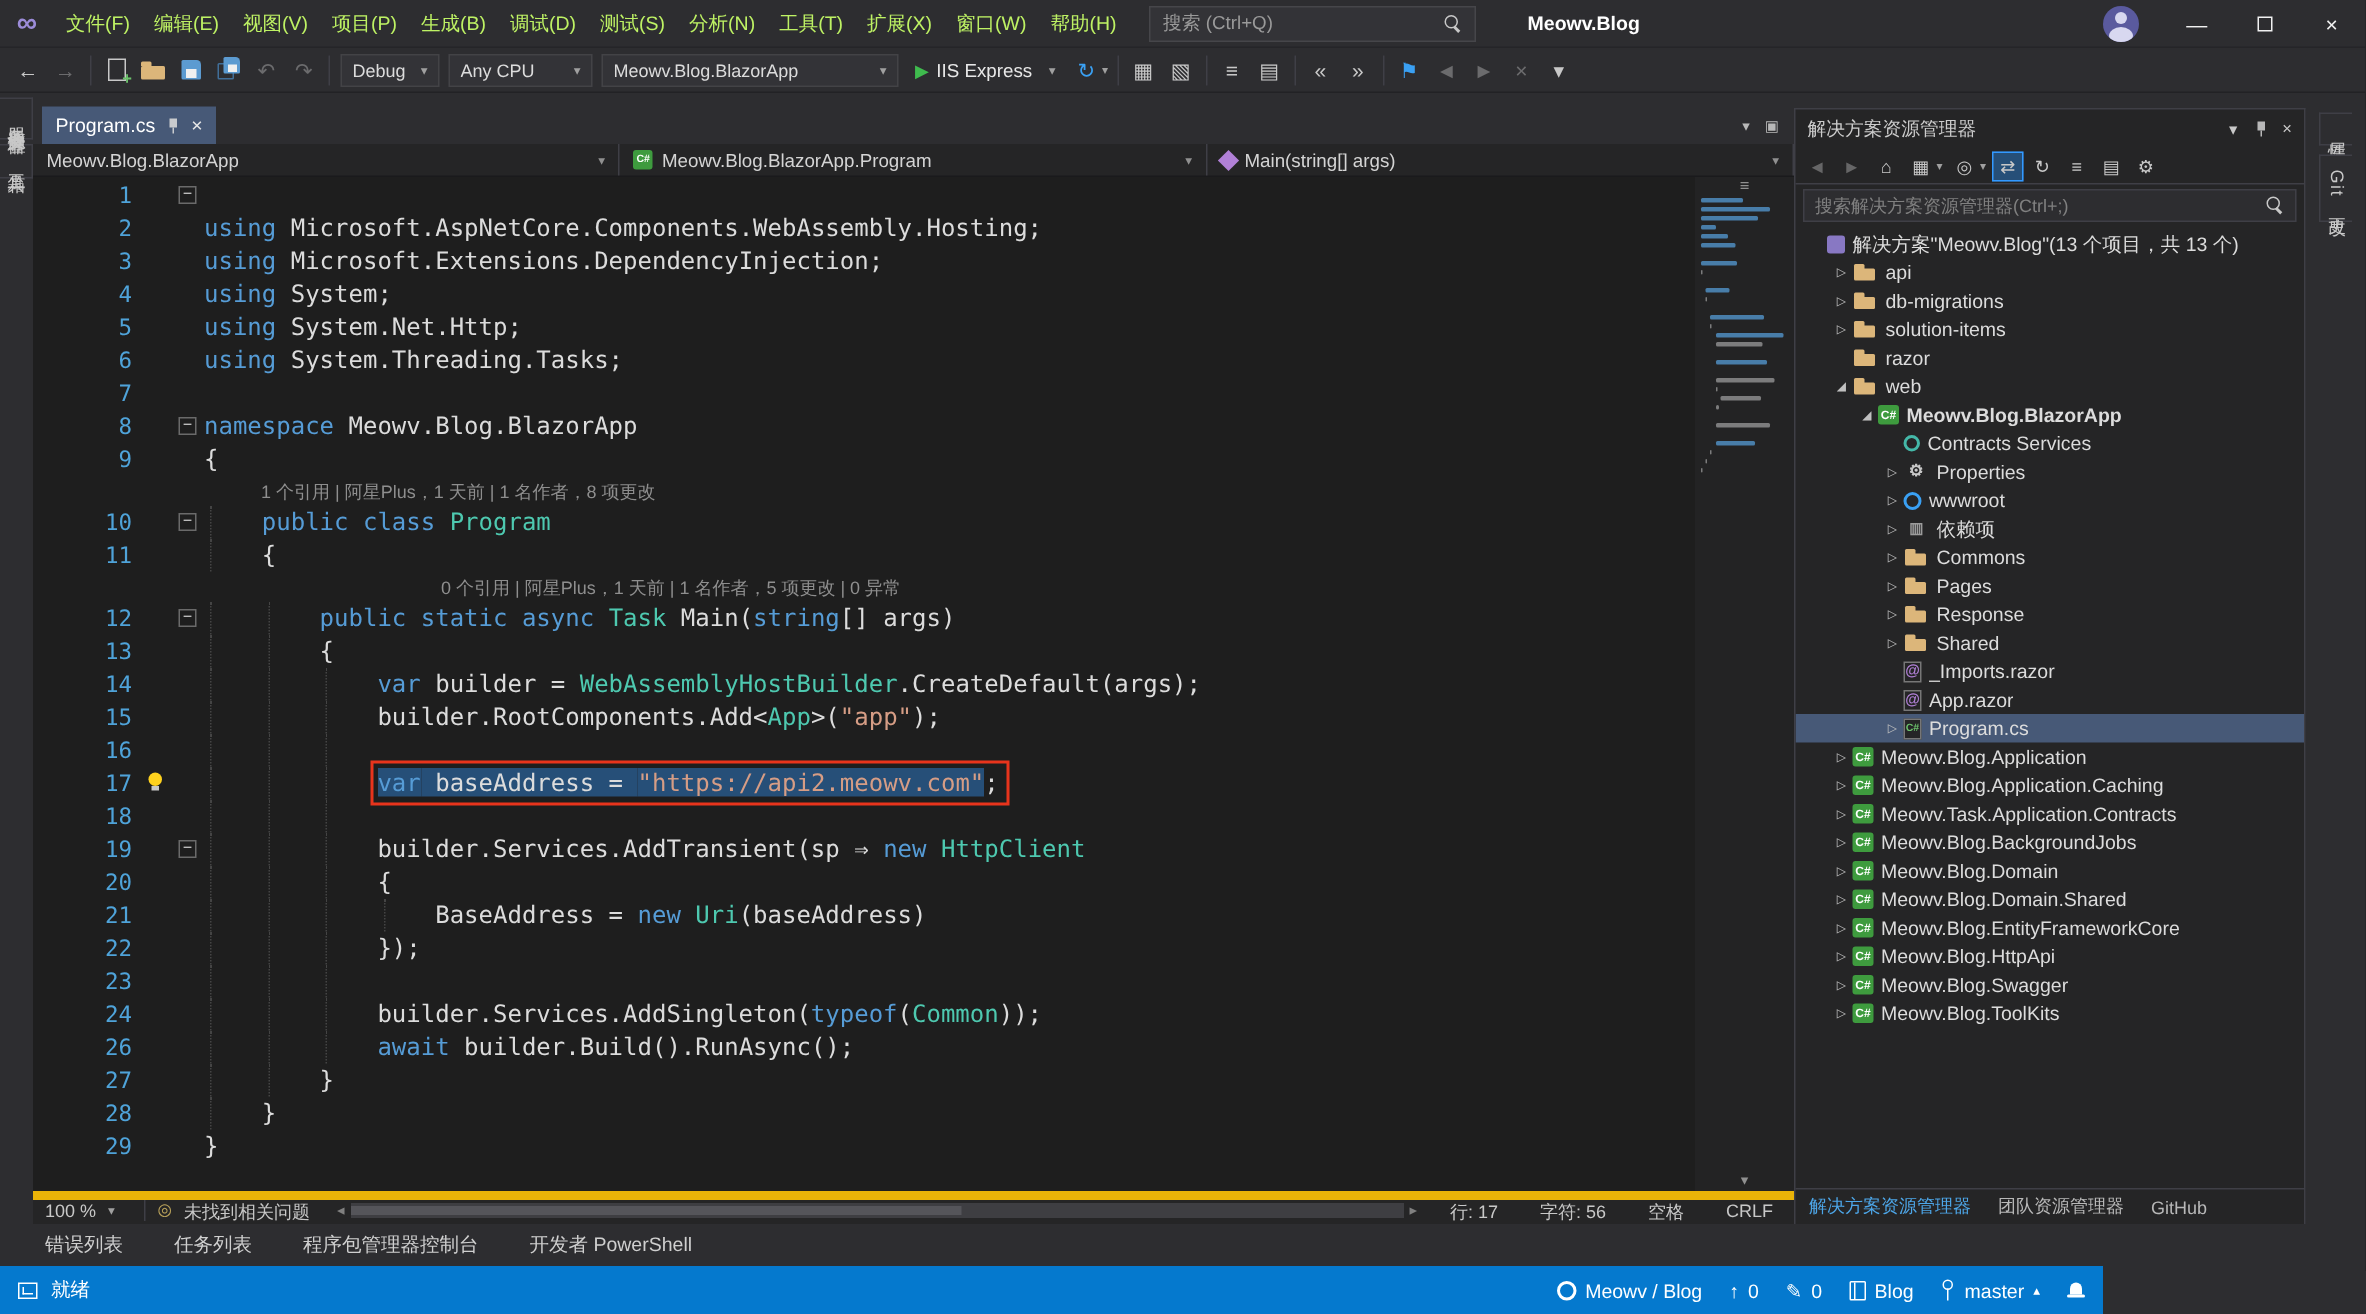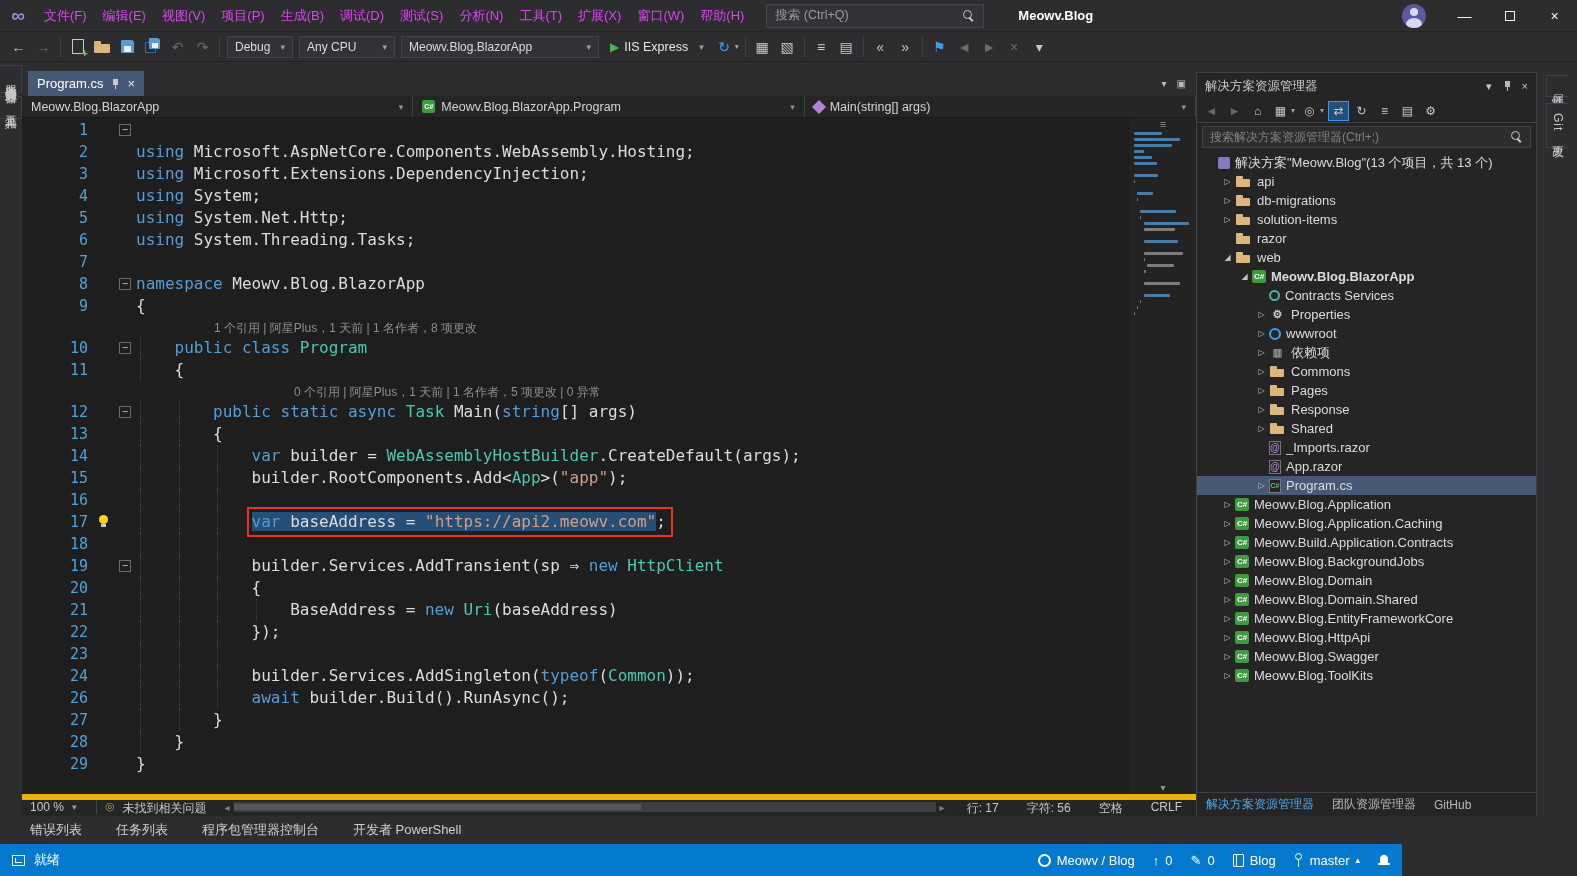--- a/index.html
+++ b/index.html
@@ -3,21 +3,21 @@
 <meta charset="utf-8">
 <style>
   *{box-sizing:border-box;margin:0;padding:0}
   html,body{width:1577px;height:876px;overflow:hidden}
   body{position:relative;background:#2D2D30;font-family:"Liberation Sans",sans-serif;font-size:13px;color:#DCDCDC}
 
   
   .titlebar{height:32px;display:flex;align-items:center;background:var(--titlebar);border-bottom:1px solid #252528}
   .vs-logo{width:36px;text-align:center;font-size:19px;font-weight:bold;color:#9C8CD9}
   .menubar{display:flex;align-items:center;height:100%}
-  .menu-item{padding:0 8px;line-height:32px;color:#d946ef;cursor:default}
+  .menu-item{padding:0 8px;line-height:32px;color:#bef264;cursor:default}
   .qsearch{width:218px;height:24px;margin-left:14px;background:#333337;border:1px solid #46464A;display:flex;align-items:center;padding:0 8px;color:#9A9A9A;font-size:12.5px}
   .qtext{flex:1;white-space:nowrap;overflow:hidden}
   .mag-icon{width:12px;height:12px;position:relative;flex:none}
   .mag-icon::before{content:"";position:absolute;left:0;top:0;width:7px;height:7px;border:1.5px solid #C8C8C8;border-radius:50%}
   .mag-icon::after{content:"";position:absolute;left:7px;top:7px;width:5px;height:1.5px;background:#C8C8C8;transform:rotate(45deg);transform-origin:0 0}
   .apptitle{margin-left:34px;font-weight:bold;color:#FFFFFF}
   .tspacer{flex:1}
   .avatar{width:24px;height:24px;border-radius:50%;background:#5A5A9E;position:relative;overflow:hidden;margin-right:16px;flex:none}
   .avatar::before{content:"";position:absolute;left:8px;top:4px;width:8px;height:8px;border-radius:50%;background:#D8D8F0}
   .avatar::after{content:"";position:absolute;left:4px;top:14px;width:16px;height:12px;border-radius:50%;background:#D8D8F0}
@@ -281,21 +281,21 @@
     <div class="code-lines">
         <div class="crow"><span class="lnum">1</span><span class="slot-b"></span><span class="slot-f"><span class="foldbox">−</span></span></div>
         <div class="crow"><span class="lnum">2</span><span class="slot-b"></span><span class="slot-f"></span><span class="ctext"><span class="tok tok-k">using</span><span class="tok tok-p"> Microsoft.AspNetCore.Components.WebAssembly.Hosting;</span></span></div>
         <div class="crow"><span class="lnum">3</span><span class="slot-b"></span><span class="slot-f"></span><span class="ctext"><span class="tok tok-k">using</span><span class="tok tok-p"> Microsoft.Extensions.DependencyInjection;</span></span></div>
         <div class="crow"><span class="lnum">4</span><span class="slot-b"></span><span class="slot-f"></span><span class="ctext"><span class="tok tok-k">using</span><span class="tok tok-p"> System;</span></span></div>
         <div class="crow"><span class="lnum">5</span><span class="slot-b"></span><span class="slot-f"></span><span class="ctext"><span class="tok tok-k">using</span><span class="tok tok-p"> System.Net.Http;</span></span></div>
         <div class="crow"><span class="lnum">6</span><span class="slot-b"></span><span class="slot-f"></span><span class="ctext"><span class="tok tok-k">using</span><span class="tok tok-p"> System.Threading.Tasks;</span></span></div>
         <div class="crow"><span class="lnum">7</span><span class="slot-b"></span><span class="slot-f"></span><span class="ctext"></span></div>
         <div class="crow"><span class="lnum">8</span><span class="slot-b"></span><span class="slot-f"><span class="foldbox">−</span></span><span class="ctext"><span class="tok tok-k">namespace</span><span class="tok tok-p"> Meowv.Blog.BlazorApp</span></span></div>
         <div class="crow"><span class="lnum">9</span><span class="slot-b"></span><span class="slot-f"></span><span class="ctext"><span class="tok tok-p">{</span></span></div>
-        <div class="crow lensrow"><span class="lnum"></span><span class="slot-b"></span><span class="slot-f"></span><span class="ctext"><span class="lens-text" style="margin-left: 78px;">1 个引用 | 阿星Plus，1 天前 | 1 名作者，8 项更改</span></span></div>
+        <div class="crow lensrow"><span class="lnum"></span><span class="slot-b"></span><span class="slot-f"></span><span class="ctext"><span class="lens-text" style="margin-left: 38px;">1 个引用 | 阿星Plus，1 天前 | 1 名作者，8 项更改</span></span></div>
         <div class="crow"><span class="lnum">10</span><span class="slot-b"></span><span class="slot-f"><span class="foldbox">−</span></span><span class="ctext"><span class="guide" style="left: calc(0ch + 4px);"></span><span class="tok tok-p">    </span><span class="tok tok-k">public</span><span class="tok tok-p"> </span><span class="tok tok-k">class</span><span class="tok tok-p"> </span><span class="tok tok-t">Program</span></span></div>
         <div class="crow"><span class="lnum">11</span><span class="slot-b"></span><span class="slot-f"></span><span class="ctext"><span class="guide" style="left: calc(0ch + 4px);"></span><span class="tok tok-p">    {</span></span></div>
         <div class="crow lensrow"><span class="lnum"></span><span class="slot-b"></span><span class="slot-f"></span><span class="ctext"><span class="lens-text" style="margin-left: 158px;">0 个引用 | 阿星Plus，1 天前 | 1 名作者，5 项更改 | 0 异常</span></span></div>
         <div class="crow"><span class="lnum">12</span><span class="slot-b"></span><span class="slot-f"><span class="foldbox">−</span></span><span class="ctext"><span class="guide" style="left: calc(0ch + 4px);"></span><span class="guide" style="left: calc(4ch + 4px);"></span><span class="tok tok-p">        </span><span class="tok tok-k">public</span><span class="tok tok-p"> </span><span class="tok tok-k">static</span><span class="tok tok-p"> </span><span class="tok tok-k">async</span><span class="tok tok-p"> </span><span class="tok tok-t">Task</span><span class="tok tok-p"> Main(</span><span class="tok tok-k">string</span><span class="tok tok-p">[] args)</span></span></div>
         <div class="crow"><span class="lnum">13</span><span class="slot-b"></span><span class="slot-f"></span><span class="ctext"><span class="guide" style="left: calc(0ch + 4px);"></span><span class="guide" style="left: calc(4ch + 4px);"></span><span class="tok tok-p">        {</span></span></div>
         <div class="crow"><span class="lnum">14</span><span class="slot-b"></span><span class="slot-f"></span><span class="ctext"><span class="guide" style="left: calc(0ch + 4px);"></span><span class="guide" style="left: calc(4ch + 4px);"></span><span class="guide" style="left: calc(8ch + 4px);"></span><span class="tok tok-p">            </span><span class="tok tok-k">var</span><span class="tok tok-p"> builder = </span><span class="tok tok-t">WebAssemblyHostBuilder</span><span class="tok tok-p">.CreateDefault(args);</span></span></div>
         <div class="crow"><span class="lnum">15</span><span class="slot-b"></span><span class="slot-f"></span><span class="ctext"><span class="guide" style="left: calc(0ch + 4px);"></span><span class="guide" style="left: calc(4ch + 4px);"></span><span class="guide" style="left: calc(8ch + 4px);"></span><span class="tok tok-p">            builder.RootComponents.Add&lt;</span><span class="tok tok-t">App</span><span class="tok tok-p">&gt;(</span><span class="tok tok-s">"app"</span><span class="tok tok-p">);</span></span></div>
         <div class="crow"><span class="lnum">16</span><span class="slot-b"></span><span class="slot-f"></span><span class="ctext"><span class="guide" style="left: calc(0ch + 4px);"></span><span class="guide" style="left: calc(4ch + 4px);"></span><span class="guide" style="left: calc(8ch + 4px);"></span></span></div>
         <div class="crow"><span class="lnum">17</span><span class="slot-b"><span class="bulb"></span></span><span class="slot-f"></span><span class="ctext"><span class="guide" style="left: calc(0ch + 4px);"></span><span class="guide" style="left: calc(4ch + 4px);"></span><span class="guide" style="left: calc(8ch + 4px);"></span><span class="tok tok-p">            </span><span class="tok tok-k sel">var</span><span class="tok tok-p sel"> baseAddress = </span><span class="tok tok-s sel">"https://api2.meowv.com"</span><span class="tok tok-p">;</span><span class="redbox"></span></span></div>
         <div class="crow"><span class="lnum">18</span><span class="slot-b"></span><span class="slot-f"></span><span class="ctext"><span class="guide" style="left: calc(0ch + 4px);"></span><span class="guide" style="left: calc(4ch + 4px);"></span><span class="guide" style="left: calc(8ch + 4px);"></span></span></div>
@@ -544,21 +544,21 @@
         <span class="tlabel">Meowv.Blog.Application</span>
       </div>
       <div class="trow" style="padding-left: 23px;">
         <span class="tarrow">▷</span>
         <span class="ticon ticon-csproj">C#</span>
         <span class="tlabel">Meowv.Blog.Application.Caching</span>
       </div>
       <div class="trow" style="padding-left: 23px;">
         <span class="tarrow">▷</span>
         <span class="ticon ticon-csproj">C#</span>
-        <span class="tlabel">Meowv.Build.Application.Contracts</span>
+        <span class="tlabel">Meowv.Task.Application.Contracts</span>
       </div>
       <div class="trow" style="padding-left: 23px;">
         <span class="tarrow">▷</span>
         <span class="ticon ticon-csproj">C#</span>
         <span class="tlabel">Meowv.Blog.BackgroundJobs</span>
       </div>
       <div class="trow" style="padding-left: 23px;">
         <span class="tarrow">▷</span>
         <span class="ticon ticon-csproj">C#</span>
         <span class="tlabel">Meowv.Blog.Domain</span>

